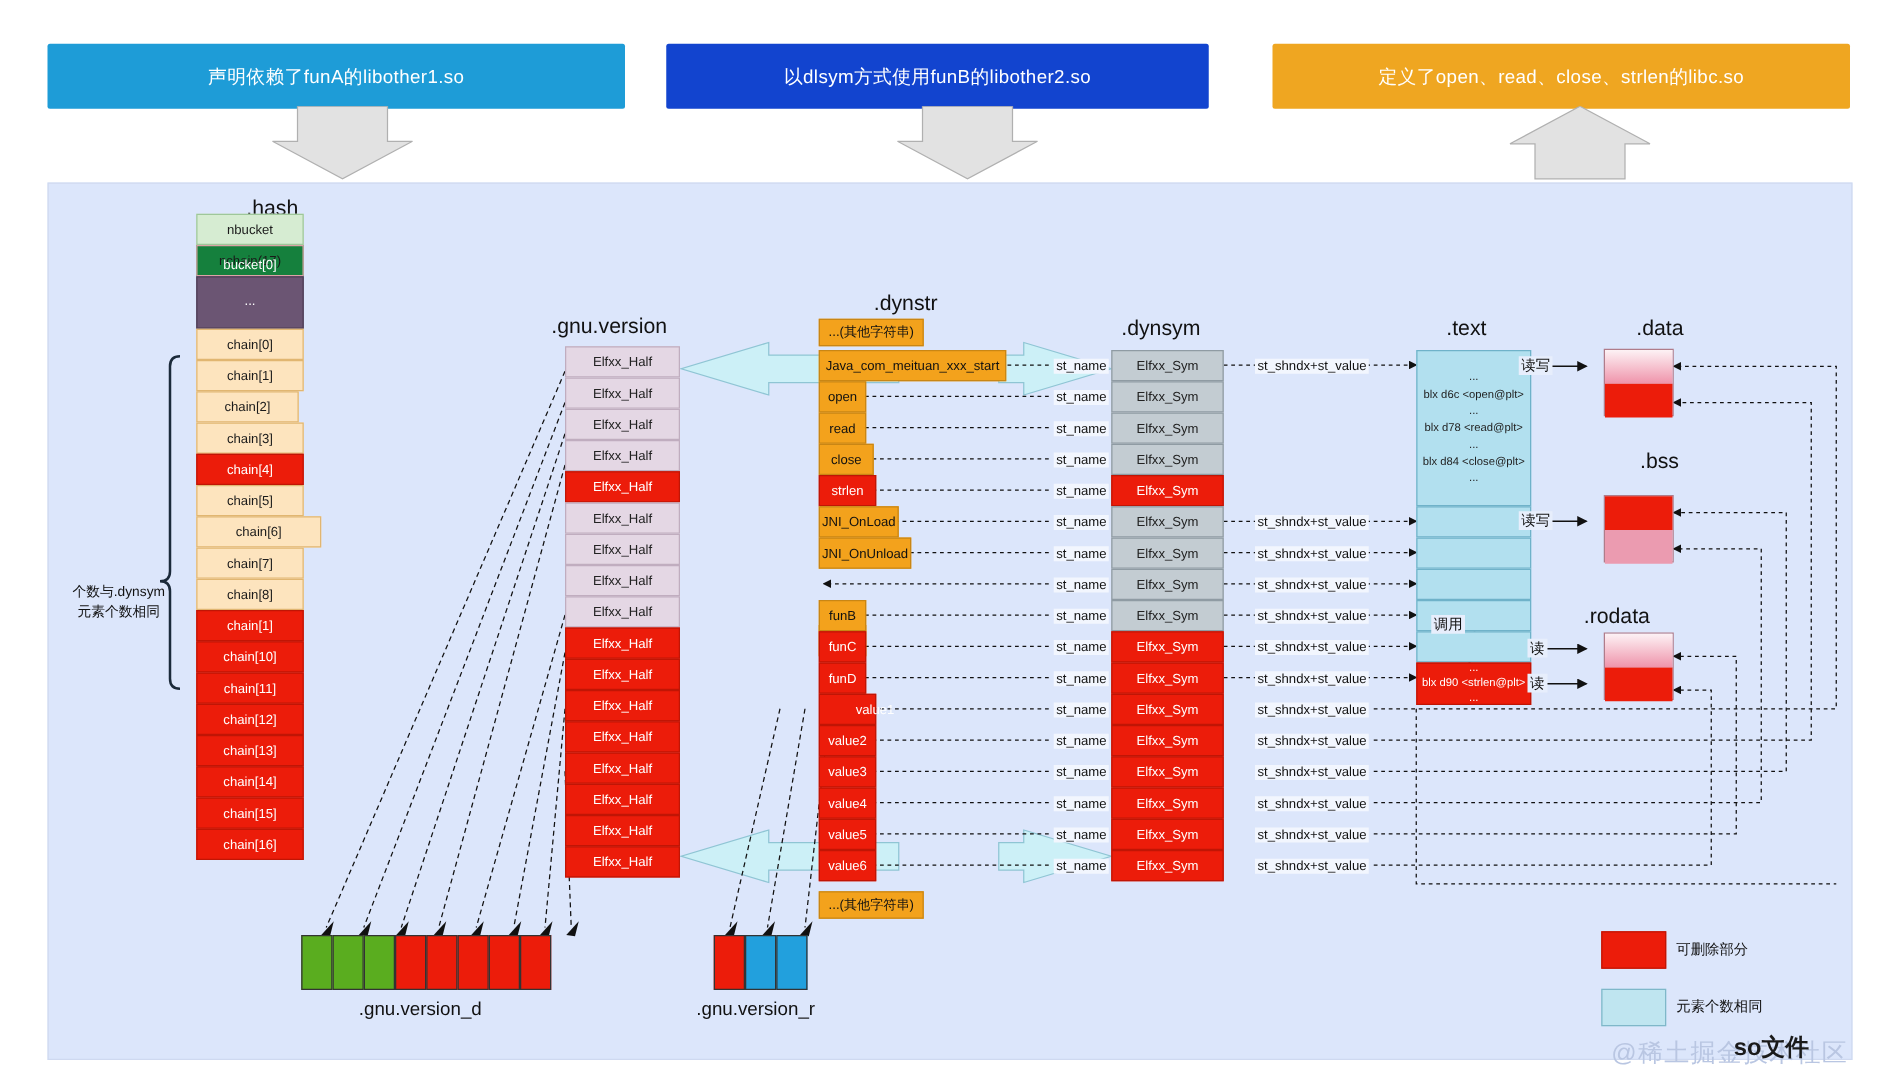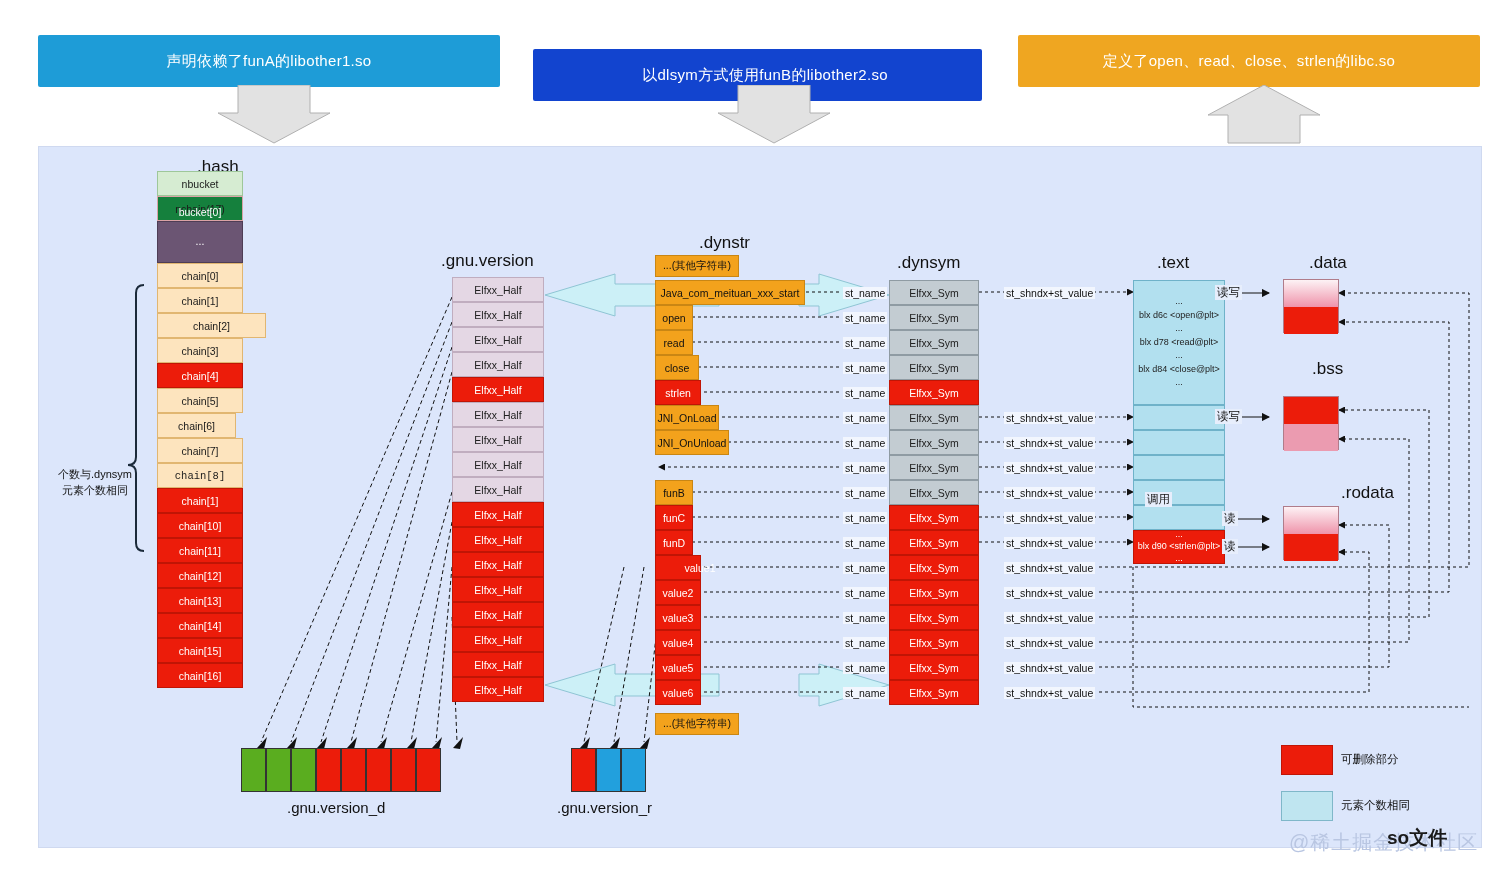--- a/index.html
+++ b/index.html
@@ -13,21 +13,21 @@
   }
   .abs{position:absolute;box-sizing:border-box;}
 
   
   .banner{
     position:absolute;height:52px;border-radius:2px;
     display:flex;align-items:center;justify-content:center;
     color:#ffffff;font-size:15px;letter-spacing:.3px;
   }
   #banner-1{left:38px;top:35px;width:462px;background:#1e9cd7;}
-  #banner-2{left:533px;top:49px;width:434px;background:#1244cf;padding-left:15px;}
+  #banner-2{left:533px;top:35px;width:434px;background:#1244cf;}
   #banner-3{left:1018px;top:35px;width:462px;background:#efa621;}
 
   
   #canvas{
     position:absolute;left:38px;top:146px;width:1442px;height:700px;
     background:#dce6fb;border:1px solid #cfd9f0;
   }
 
   
   .coltitle{position:absolute;font-size:17px;color:#111;white-space:nowrap;}
@@ -208,27 +208,27 @@
   <div id="hash-stack">
       <div class="cell hash-green" style="left: 118px; top: 24px; width: 86px; height: 25px;">nbucket</div>
       <div class="cell hash-pink" style="left: 118px; top: 49px; width: 86px; height: 25px;">nchain(17)</div>
       <div class="cell hash-purple" style="left: 118px; top: 74px; width: 86px; height: 42px; gap: 16px;">
         <span>bucket[0]</span>
         <span>...</span>
         <span>bucket[nbucket-1]</span>
       </div>
       <div class="cell hash-chain" style="left: 118px; top: 116px; width: 86px; height: 25px;">chain[0]</div>
       <div class="cell hash-chain" style="left: 118px; top: 141px; width: 86px; height: 25px;">chain[1]</div>
-      <div class="cell hash-chain" style="left: 118px; top: 166px; width: 109px; height: 25px;">chain[2]</div>
+      <div class="cell hash-chain" style="left: 118px; top: 166px; width: 82px; height: 25px;">chain[2]</div>
       <div class="cell hash-chain" style="left: 118px; top: 191px; width: 86px; height: 25px;">chain[3]</div>
       <div class="cell red" style="left: 118px; top: 216px; width: 86px; height: 25px;">chain[4]</div>
       <div class="cell hash-chain" style="left: 118px; top: 241px; width: 86px; height: 25px;">chain[5]</div>
-      <div class="cell hash-chain" style="left: 118px; top: 266px; width: 79px; height: 25px;">chain[6]</div>
+      <div class="cell hash-chain" style="left: 118px; top: 266px; width: 100px; height: 25px;">chain[6]</div>
       <div class="cell hash-chain" style="left: 118px; top: 291px; width: 86px; height: 25px;">chain[7]</div>
-      <div class="cell hash-chain" style="left: 118px; top: 316px; width: 86px; height: 25px; font-family: Liberation Mono, monospace;">chain[8]</div>
+      <div class="cell hash-chain" style="left: 118px; top: 316px; width: 86px; height: 25px;">chain[8]</div>
       <div class="cell red" style="left: 118px; top: 341px; width: 86px; height: 25px;">chain[1]</div>
       <div class="cell red" style="left: 118px; top: 366px; width: 86px; height: 25px;">chain[10]</div>
       <div class="cell red" style="left: 118px; top: 391px; width: 86px; height: 25px;">chain[11]</div>
       <div class="cell red" style="left: 118px; top: 416px; width: 86px; height: 25px;">chain[12]</div>
       <div class="cell red" style="left: 118px; top: 441px; width: 86px; height: 25px;">chain[13]</div>
       <div class="cell red" style="left: 118px; top: 466px; width: 86px; height: 25px;">chain[14]</div>
       <div class="cell red" style="left: 118px; top: 491px; width: 86px; height: 25px;">chain[15]</div>
       <div class="cell red" style="left: 118px; top: 516px; width: 86px; height: 25px;">chain[16]</div>
     </div>
   <div class="note" style="left:10px;top:320px;width:92px;">
@@ -359,21 +359,21 @@
     <div class="abs" style="left:0;top:0;width:54px;height:27px;background:linear-gradient(#fdf2f5,#ef93aa);"></div>
     <div class="abs" style="left:0;top:27px;width:54px;height:27px;background:#ec1c0a;"></div>
   </div>
 
   <div class="coltitle" style="left:1273px;top:212px;">.bss</div>
   <div class="abs" style="left:1244px;top:249px;width:56px;height:54px;border:1px solid #b07c8a;">
     <div class="abs" style="left:0;top:0;width:54px;height:27px;background:#ec1c0a;"></div>
     <div class="abs" style="left:0;top:27px;width:54px;height:27px;background:#eb9bb0;"></div>
   </div>
 
-  <div class="coltitle" style="left:1302px;top:336px;">.rodata</div>
+  <div class="coltitle" style="left:1228px;top:336px;">.rodata</div>
   <div class="abs" style="left:1244px;top:359px;width:56px;height:54px;border:1px solid #b07c8a;">
     <div class="abs" style="left:0;top:0;width:54px;height:27px;background:linear-gradient(#fdf2f5,#ef93aa);"></div>
     <div class="abs" style="left:0;top:27px;width:54px;height:27px;background:#ec1c0a;"></div>
   </div>
 
   <div class="zhlabel" style="left:1176px;top:138px;">读写</div>
   <div class="zhlabel" style="left:1176px;top:262px;">读写</div>
   <div class="zhlabel" style="left:1183px;top:364px;">读</div>
   <div class="zhlabel" style="left:1183px;top:392px;">读</div>
   <div class="zhlabel" style="left:1106px;top:345px;">调用</div>

